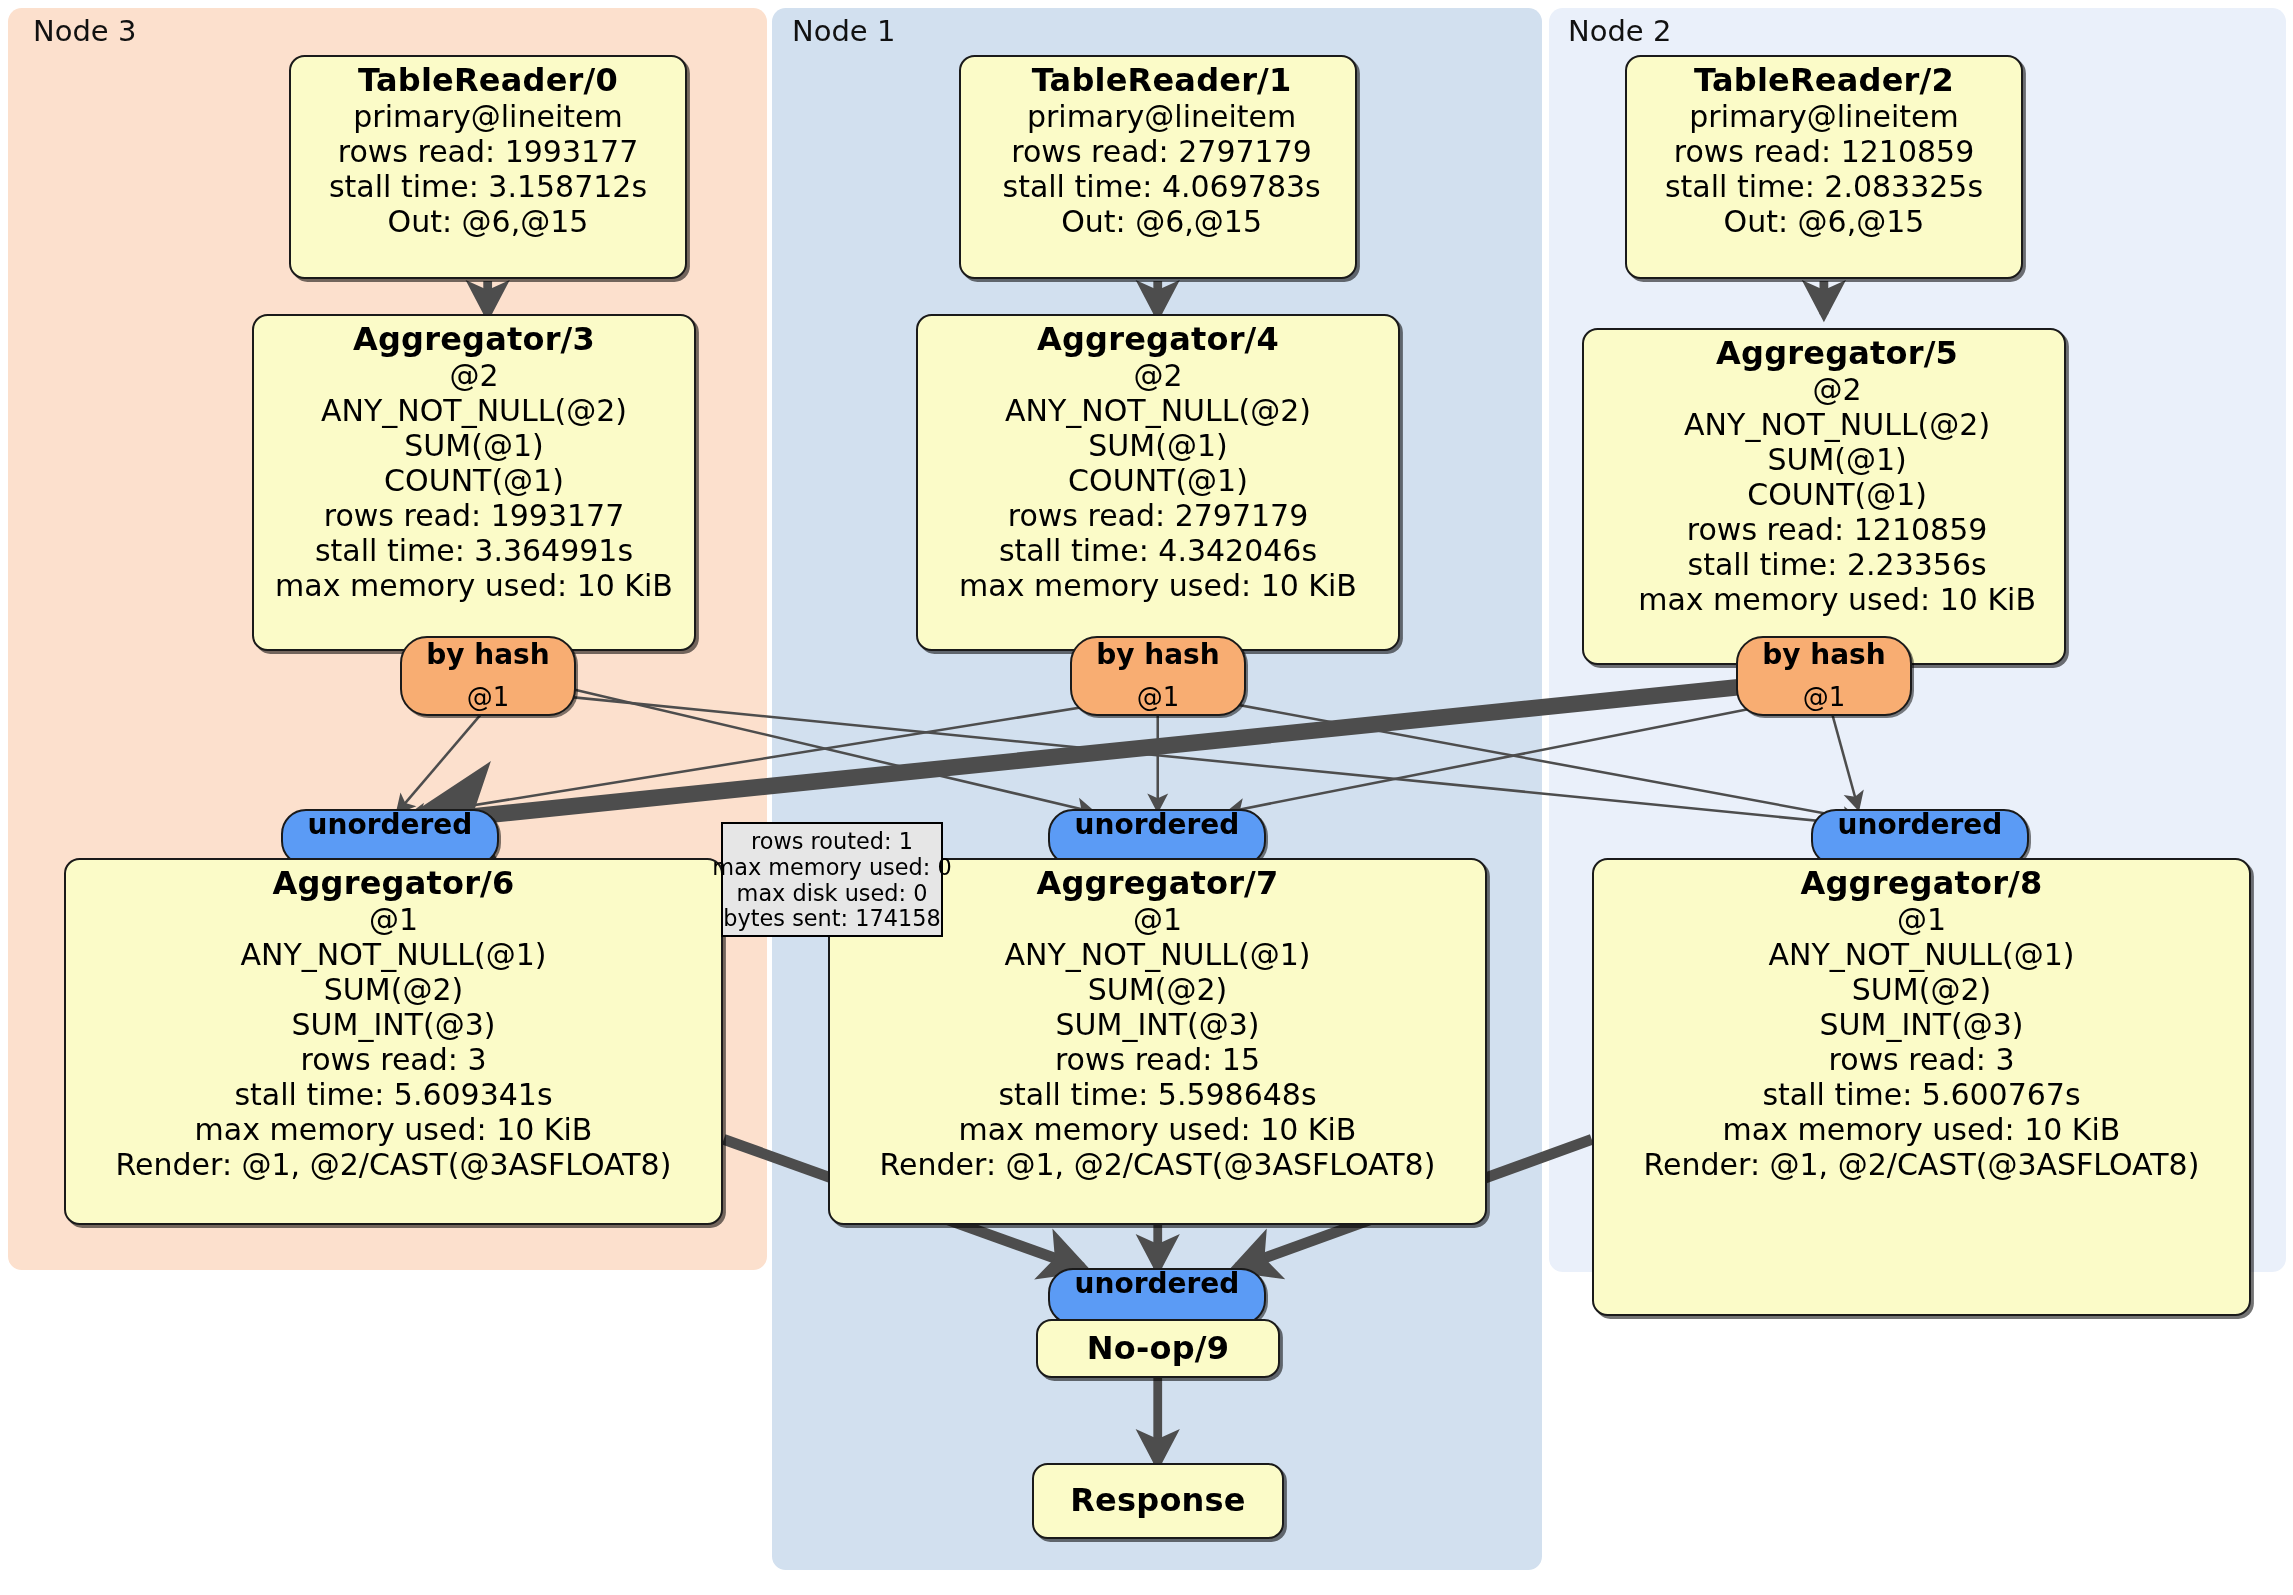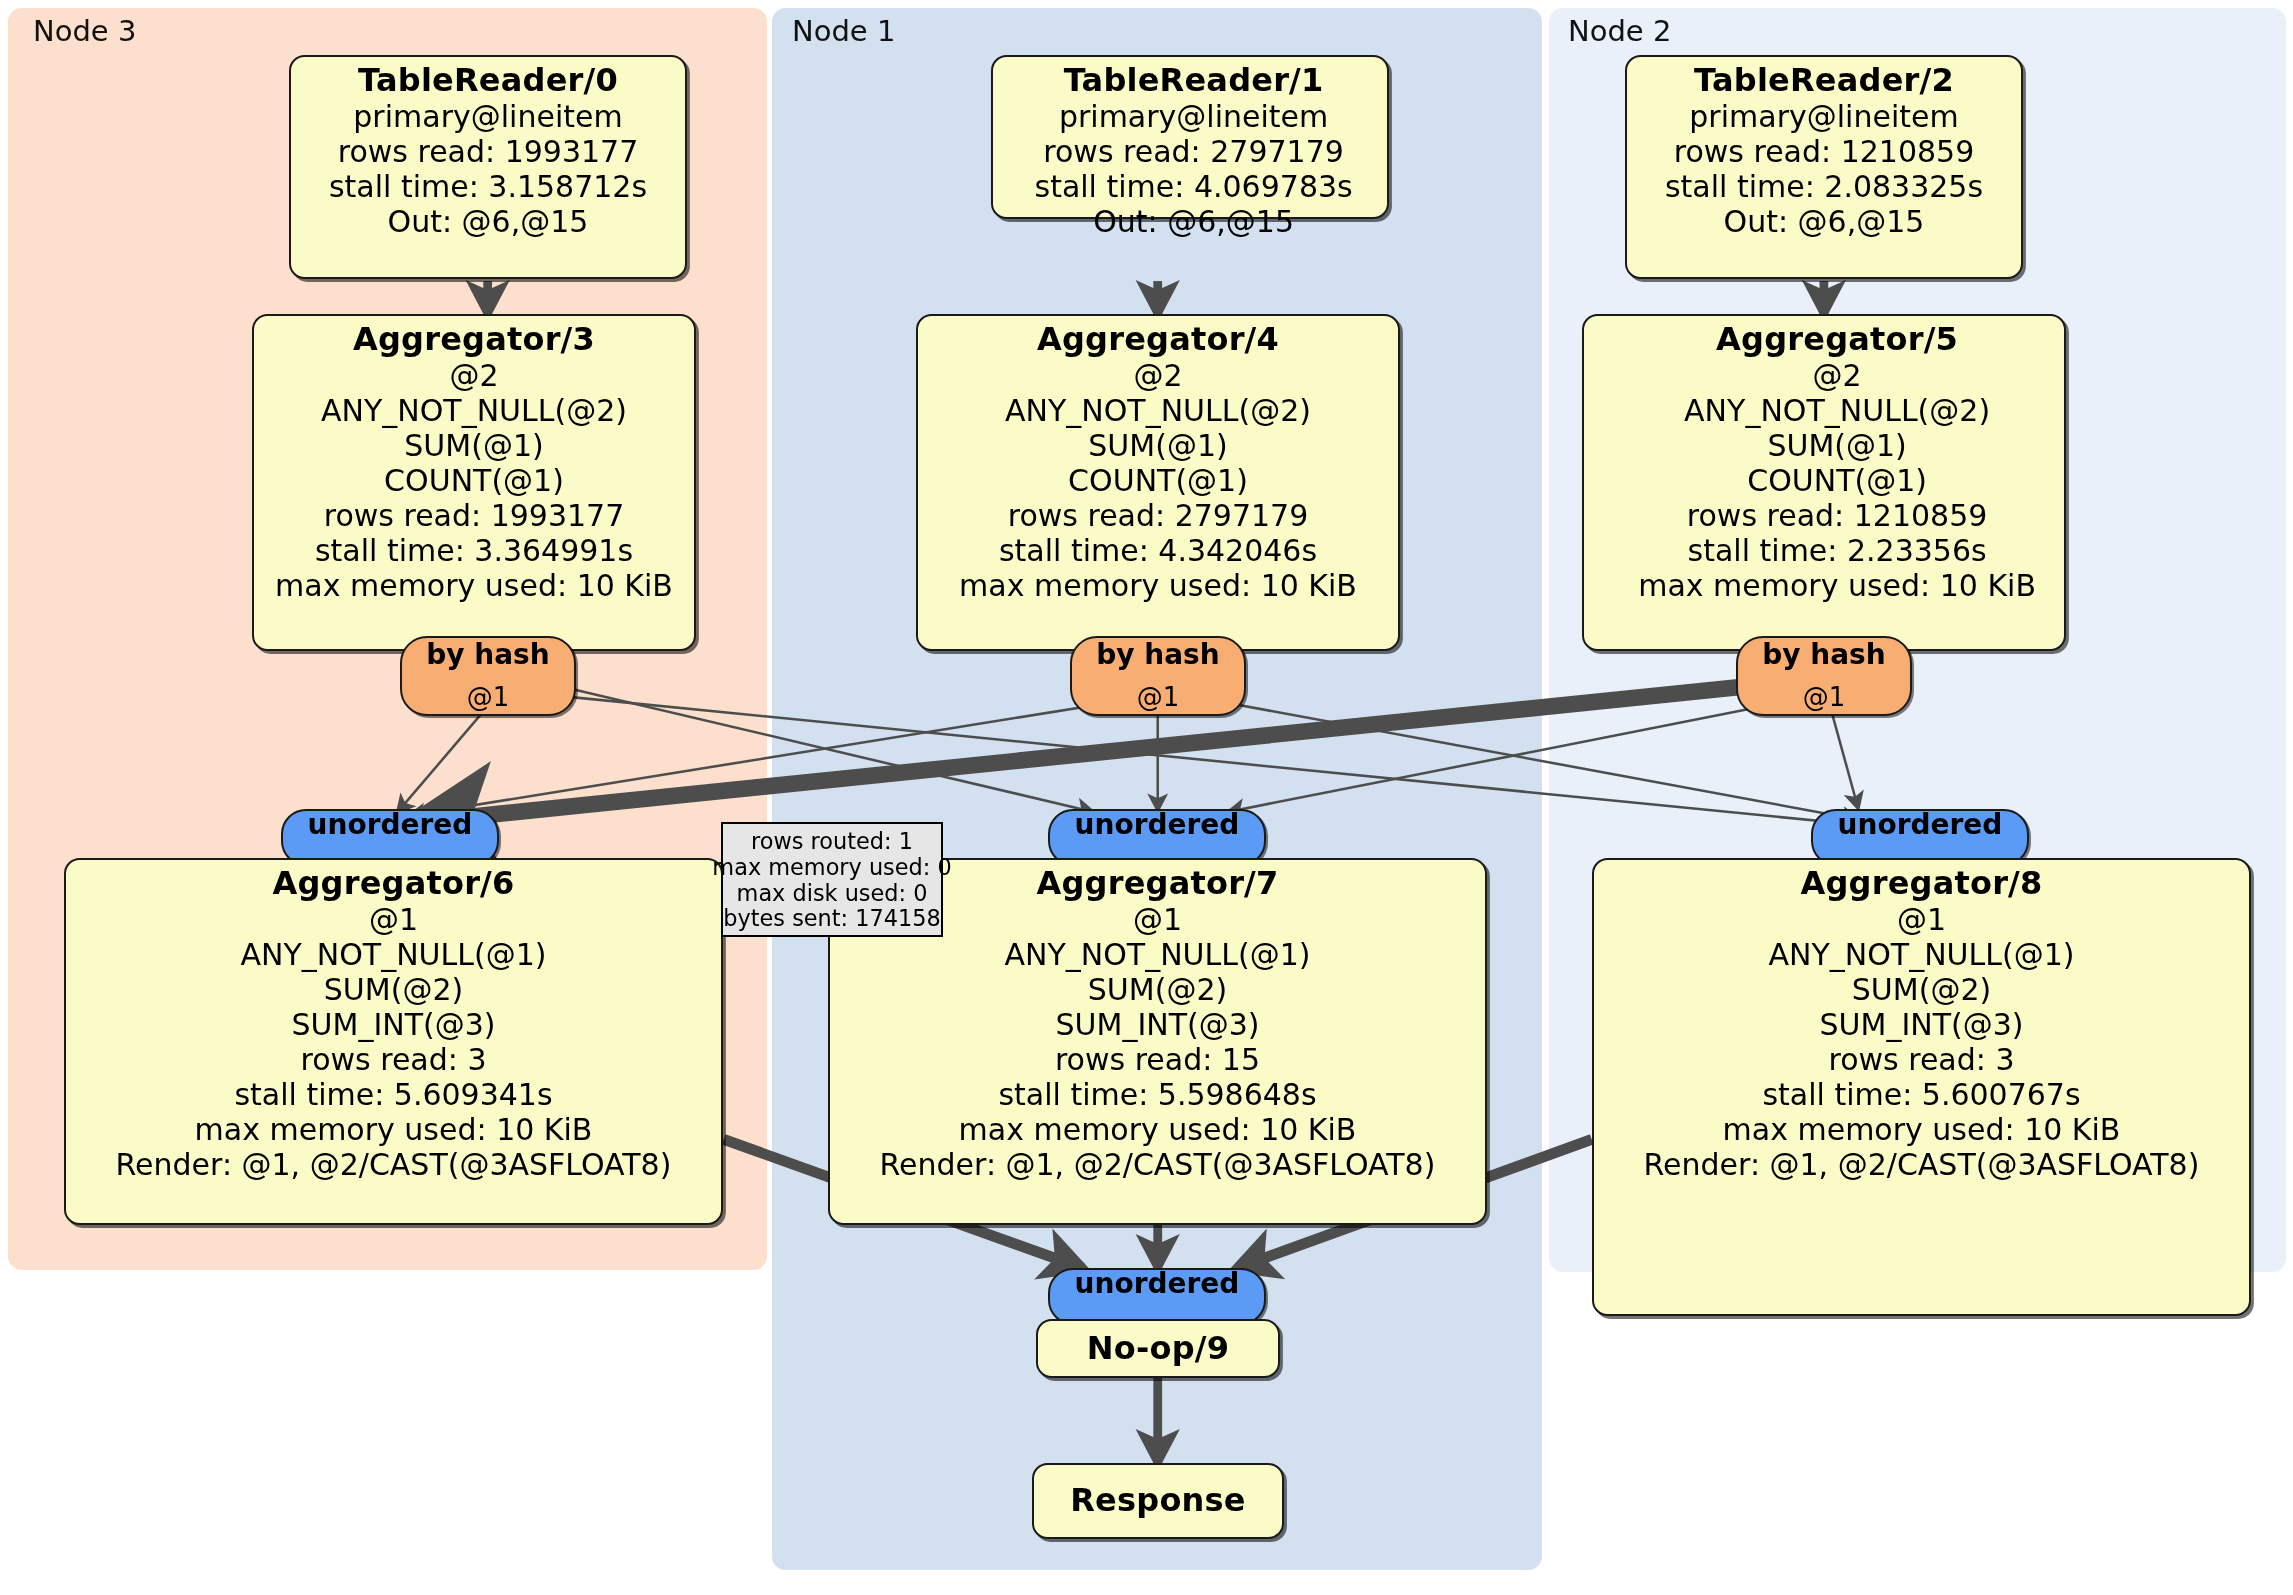--- a/index.html
+++ b/index.html
@@ -90,21 +90,21 @@
   </svg>
 
   <div class="node" style="left:289px;top:55px;width:398px;height:224px;">
     <div class="title">TableReader/0</div>
     <div class="line">primary@lineitem</div>
     <div class="line">rows read: 1993177</div>
     <div class="line">stall time: 3.158712s</div>
     <div class="line">Out: @6,@15</div>
   </div>
 
-  <div class="node" style="left:991px;top:55px;width:398px;height:164px;padding-left:17px;">
+  <div class="node" style="left:959px;top:55px;width:398px;height:224px;padding-left:17px;">
     <div class="title">TableReader/1</div>
     <div class="line">primary@lineitem</div>
     <div class="line">rows read: 2797179</div>
     <div class="line">stall time: 4.069783s</div>
     <div class="line">Out: @6,@15</div>
   </div>
 
   <div class="node" style="left:1625px;top:55px;width:398px;height:224px;">
     <div class="title">TableReader/2</div>
     <div class="line">primary@lineitem</div>
@@ -128,21 +128,21 @@
     <div class="title">Aggregator/4</div>
     <div class="line">@2</div>
     <div class="line">ANY_NOT_NULL(@2)</div>
     <div class="line">SUM(@1)</div>
     <div class="line">COUNT(@1)</div>
     <div class="line">rows read: 2797179</div>
     <div class="line">stall time: 4.342046s</div>
     <div class="line">max memory used: 10 KiB</div>
   </div>
 
-  <div class="node" style="left:1582px;top:314px;width:484px;height:337px;padding-left:36px;">
+  <div class="node" style="left:1582px;top:328px;width:484px;height:337px;padding-left:36px;">
     <div class="title">Aggregator/5</div>
     <div class="line">@2</div>
     <div class="line">ANY_NOT_NULL(@2)</div>
     <div class="line">SUM(@1)</div>
     <div class="line">COUNT(@1)</div>
     <div class="line">rows read: 1210859</div>
     <div class="line">stall time: 2.23356s</div>
     <div class="line">max memory used: 10 KiB</div>
   </div>
 

